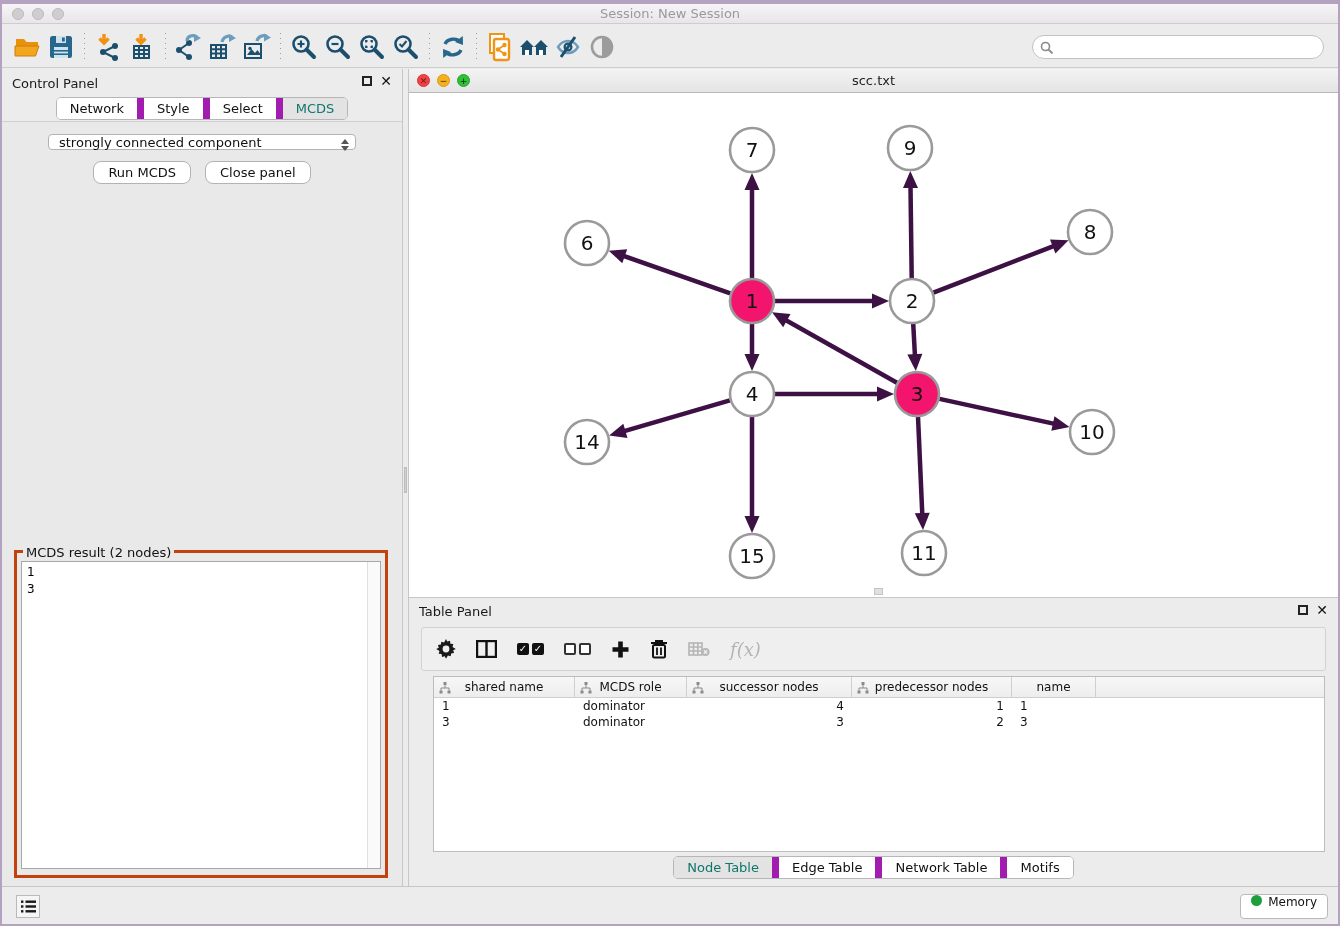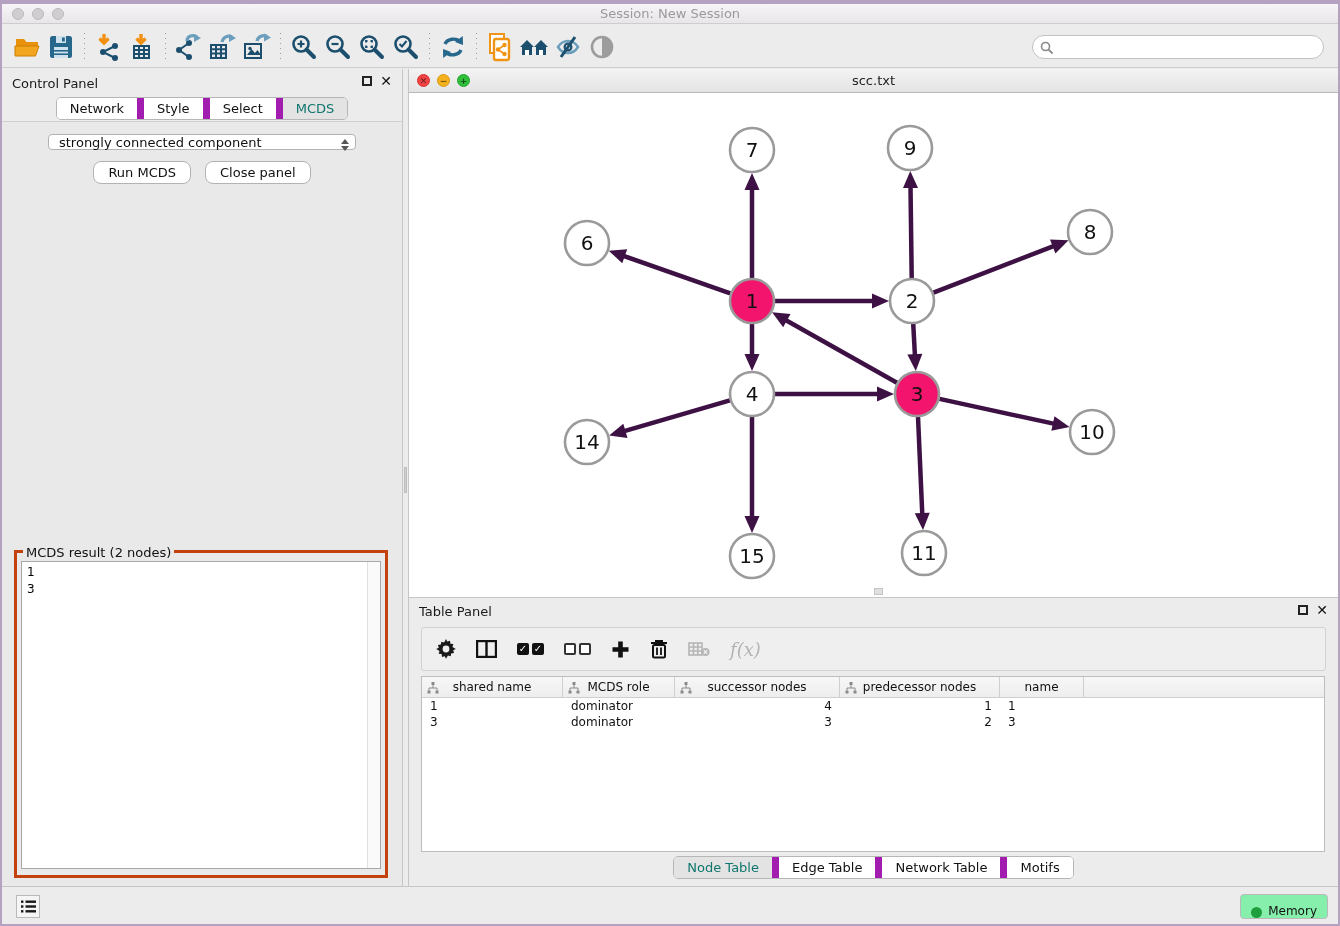--- a/index.html
+++ b/index.html
@@ -98,40 +98,40 @@
   .tp-header { position:relative; height:27px; display:flex; align-items:center; padding:0 10px; }
   .tp-toolbar { margin:2px 12px 0; height:44px; border:1px solid #d2d2d2; border-radius:3px;
                 background:#efefef; display:flex; align-items:center; gap:20px; padding:0 14px; }
   .tpt-icon { display:flex; align-items:center; justify-content:center; }
   .chk-pair { display:flex; gap:3px; }
   .chk-on { width:12px; height:12px; background:#111; border-radius:2px; color:#fff; font-size:10px;
             line-height:12px; text-align:center; }
   .chk-off { width:12px; height:12px; background:#fff; border:2px solid #333; border-radius:2px; }
   .fx { font-family:"DejaVu Serif","Liberation Serif",serif; font-style:italic; font-size:18px; color:#b3b3b3; }
 
-  .tp-table { position:absolute; left:12px; right:13px; top:78px; height:176px; background:#fff;
+  .tp-table { position:absolute; left:24px; right:13px; top:78px; height:176px; background:#fff;
               border:1px solid #bdbdbd; overflow:hidden; }
   .thead { display:flex; height:21px; background:linear-gradient(#f7f7f7,#ededed); border-bottom:1px solid #cfcfcf; }
   .th { position:relative; border-right:1px solid #cfcfcf; display:flex; align-items:center;
         justify-content:center; font-size:12px; color:#111; }
   .th .tree-ic { position:absolute; left:5px; top:5px; }
   .trow { display:flex; height:16px; align-items:center; }
   .td { font-size:12px; color:#111; padding:0 8px; overflow:hidden; white-space:nowrap; }
   .c0 { width:141px; } .c1 { width:112px; } .c2 { width:165px; } .c3 { width:160px; } .c4 { width:84px; }
   .al-r { text-align:right; }
 
   .tp-tabs { position:absolute; bottom:7px; left:0; right:0; display:flex; justify-content:center; }
 
   
   .statusbar { position:absolute; left:0; right:0; bottom:0; height:38px; background:#ececec;
                border-top:1px solid #c6c6c6; }
   .list-btn { position:absolute; left:14px; top:8px; width:24px; height:23px; background:#f5f5f5;
               border:1px solid #b9b9b9; display:flex; align-items:center; justify-content:center; }
-  .memory-btn { position:absolute; right:10px; top:7px; height:25px; background:#86efac;
-                border:1px solid #b9b9b9; border-radius:4px; display:flex; align-items:flex-end;
+  .memory-btn { position:absolute; right:10px; top:7px; height:25px; background:#ffffff;
+                border:1px solid #b9b9b9; border-radius:4px; display:flex; align-items:flex-start;
                 gap:6px; padding:0 10px; font-size:12px; color:#111; }
   .mem-dot { width:11px; height:11px; border-radius:50%; background:#1f9e3d; }
 </style>
 </head>
 <body>
 
 <div class="window">
 
   <div class="titlebar">
     <div class="traffic">

